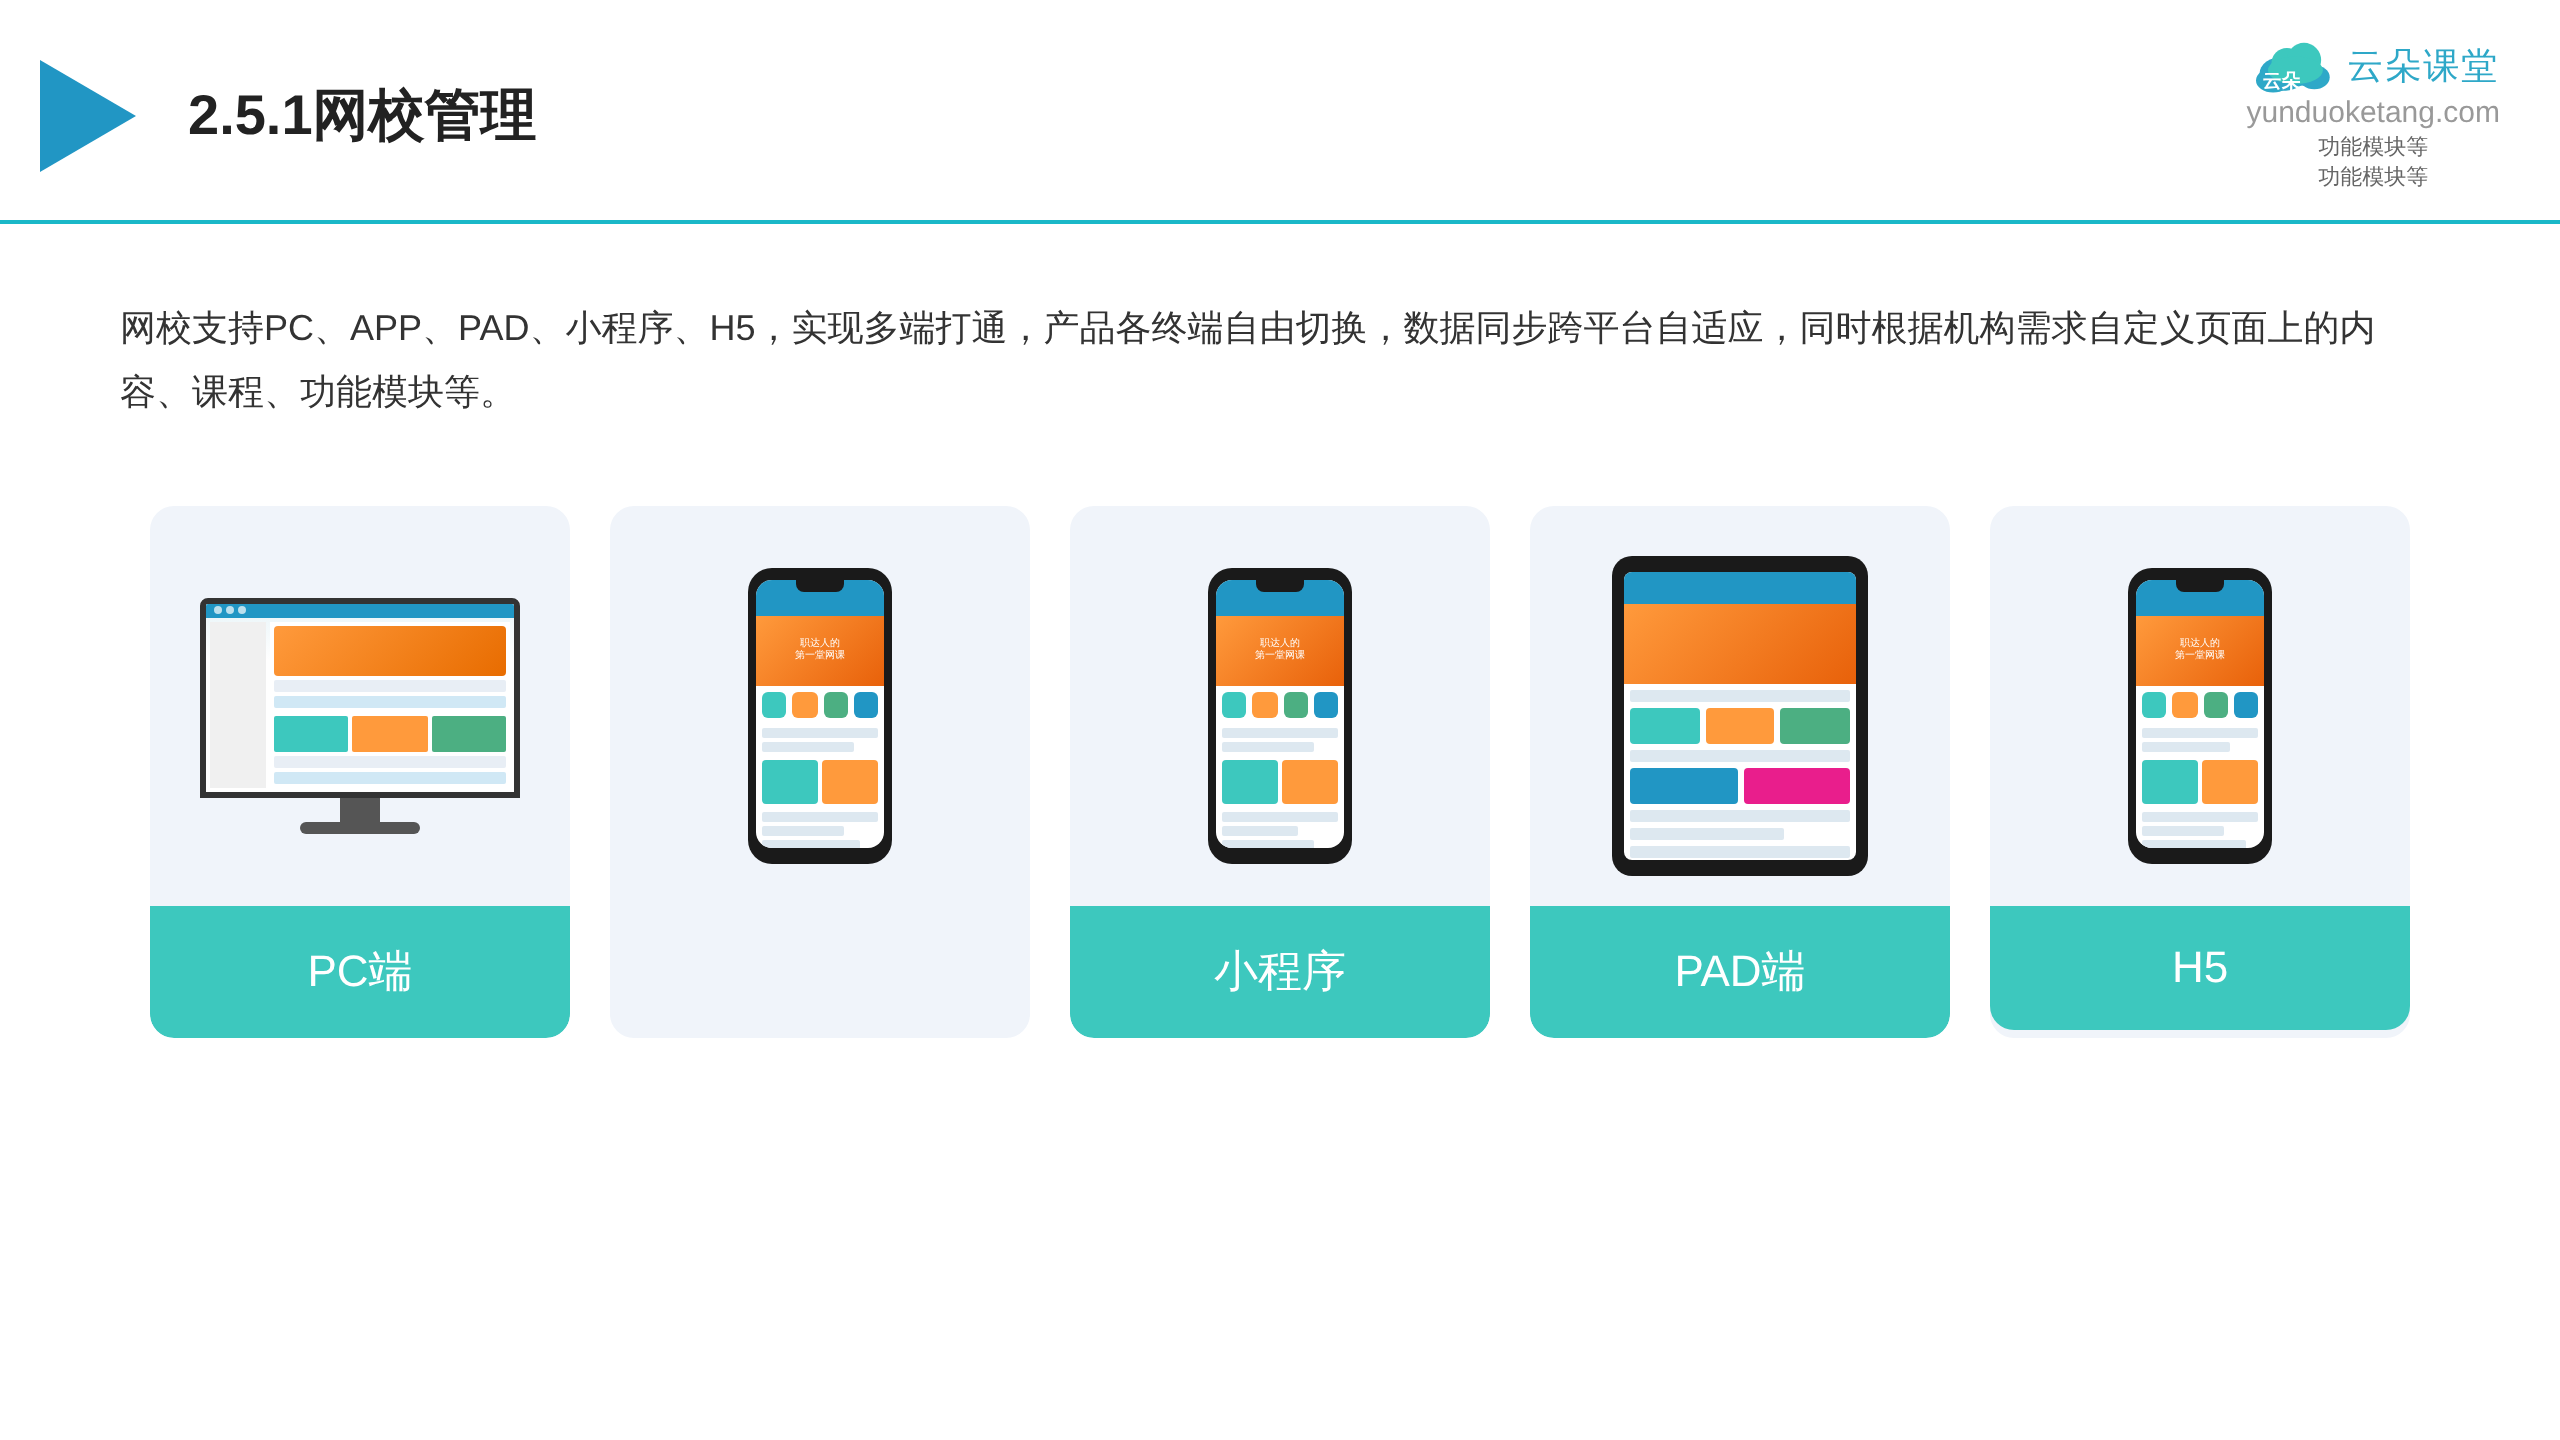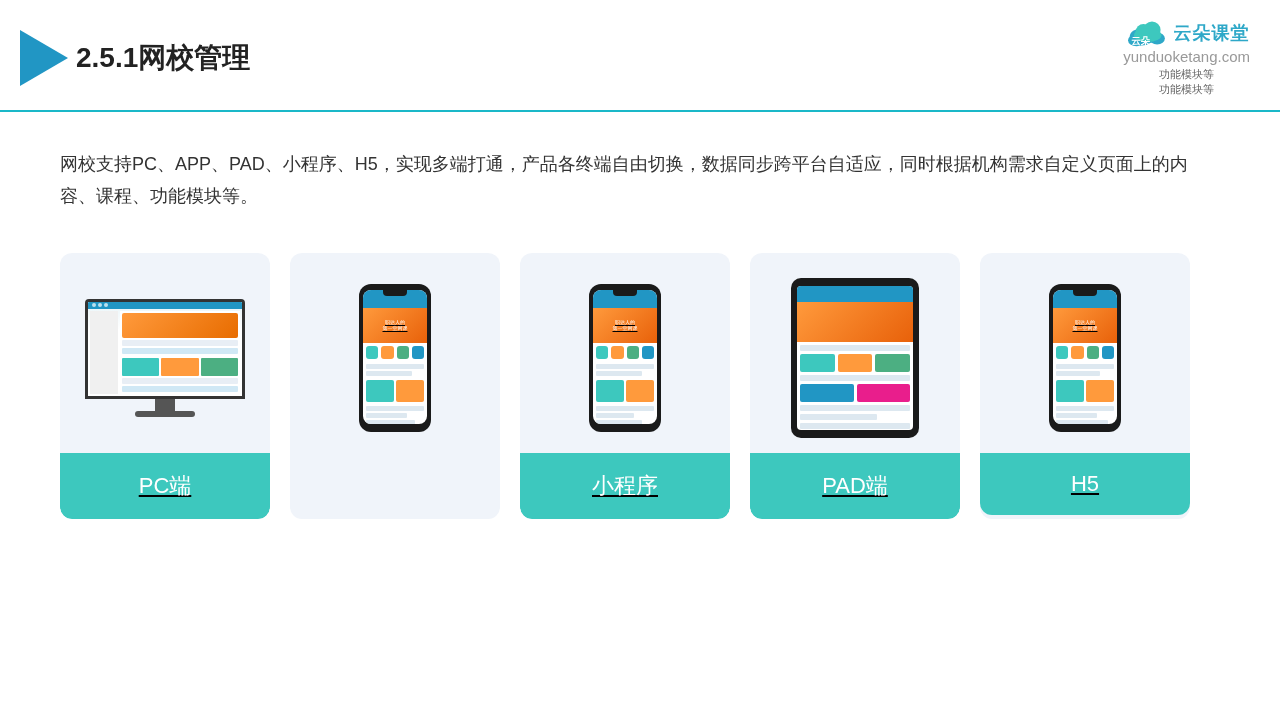--- a/index.html
+++ b/index.html
@@ -16,20 +16,21 @@
     .header {
       display: flex;
       align-items: center;
       justify-content: space-between;
       padding: 18px 30px 12px 20px;
       border-bottom: 2px solid #1ab8c8;
     }
     .header-left {
       display: flex;
       align-items: center;
+      gap: 18px;
     }
     .logo-triangle {
       width: 0;
       height: 0;
       border-top: 28px solid transparent;
       border-bottom: 28px solid transparent;
       border-left: 48px solid #2196c4;
       margin-right: 8px;
     }
     .page-title {
@@ -47,21 +48,21 @@
       align-items: center;
       gap: 6px;
     }
     .cloud-icon {
       width: 44px;
       height: 30px;
     }
     .brand-name {
       font-size: 18px;
       color: #2ea8c8;
-      font-weight: bold;
+      font-weight: normal;
       letter-spacing: 1px;
     }
     .brand-sub {
       font-size: 11px;
       color: #666;
       text-align: center;
       line-height: 1.4;
       margin-top: 2px;
     }
     .brand-url {
@@ -75,22 +76,21 @@
       font-size: 18px;
       color: #333;
       line-height: 1.8;
     }
 
     
     .cards-container {
       display: flex;
       gap: 20px;
       padding: 20px 60px 30px 60px;
-      justify-content: flex-start;
-      text-decoration: underline;
+      justify-content: center;
     }
 
     .card {
       background: #f0f4fa;
       border-radius: 12px;
       width: 210px;
       display: flex;
       flex-direction: column;
       align-items: center;
       overflow: hidden;

